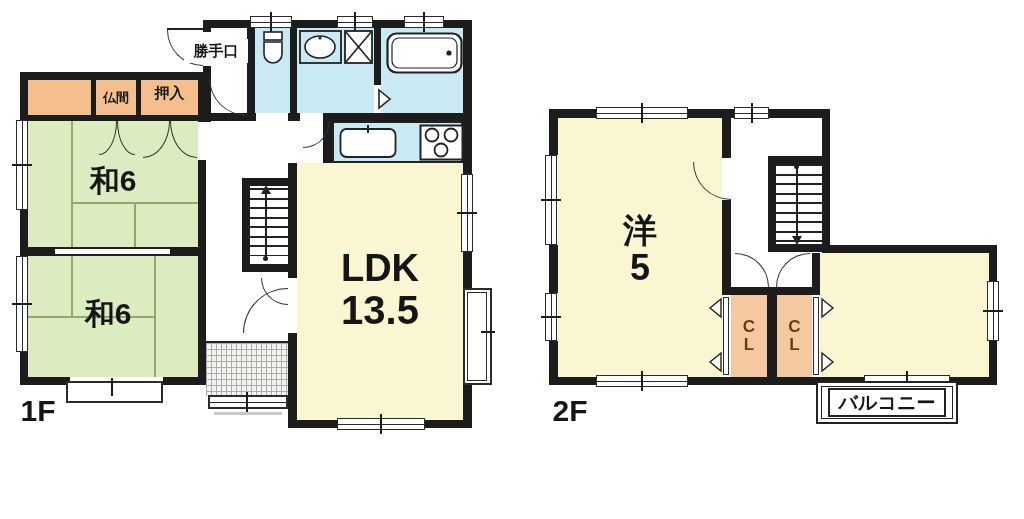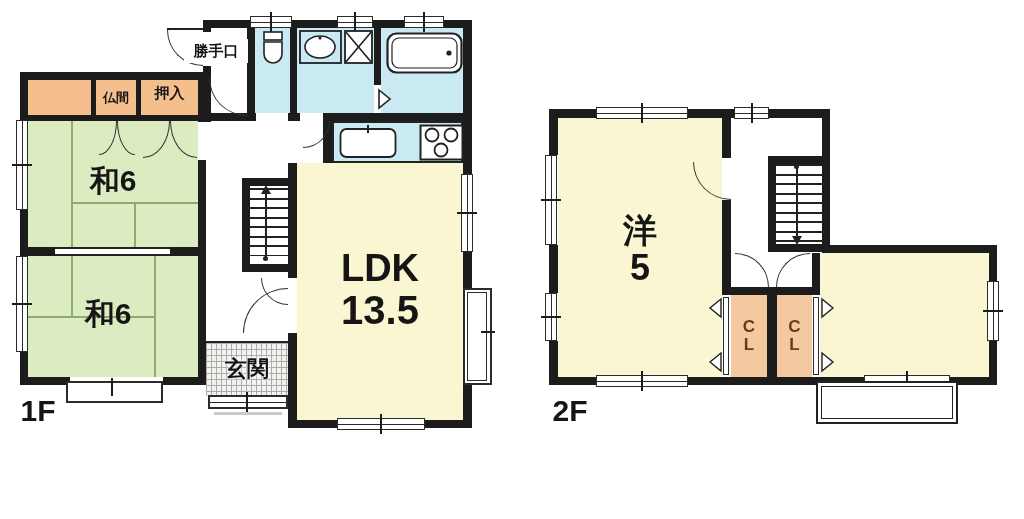--- a/index.html
+++ b/index.html
@@ -170,21 +170,20 @@
 
     <div class="lbl" style="left:184px;top:39px;width:62px;height:24px;font-size:15px;background:#fff;padding:0 1px">勝手口</div>
     <div class="lbl" style="left:96px;top:80px;width:40px;height:35px;font-size:13px">仏間</div>
     <div class="lbl" style="left:141px;top:80px;width:57px;height:26px;font-size:15px">押入</div>
     <div class="lbl" style="left:63px;top:160px;width:100px;height:42px;font-size:30px">和6</div>
     <div class="lbl" style="left:58px;top:293px;width:100px;height:42px;font-size:30px">和6</div>
     <div class="lbl col" style="left:297px;top:238px;width:166px;height:104px;font-size:38px">
       <span>LDK</span>
       <span style="font-size:40px">13.5</span>
     </div>
-    <div class="lbl" style="left:206px;top:352px;width:82px;height:34px;font-size:22px;text-shadow:0 0 3px #fff,0 0 3px #fff">玄関</div>
     <div class="lbl" style="left:14px;top:392px;width:48px;height:38px;font-size:30px;font-weight:600">1F</div>
   </div>
 
   <div class="room" style="position:absolute;inset:0">
 
     <div class="room" style="left:558px;top:118px;width:164px;height:259px;background:var(--room-yellow)"></div>
     <div class="room" style="left:820px;top:253px;width:169px;height:124px;background:var(--room-yellow)"></div>
     <div class="room" style="left:731px;top:295px;width:36px;height:82px;background:var(--closet-orange)"></div>
     <div class="room" style="left:777px;top:295px;width:35px;height:82px;background:var(--closet-orange)"></div>
 
@@ -245,20 +244,21 @@
     <div class="tick" style="left:541px;top:316px;width:20px;height:2px"></div>
     <div class="win win-h" style="left:596px;top:375px;width:92px;height:12px"></div>
     <div class="tick" style="left:641px;top:371px;width:2px;height:20px"></div>
     <div class="win win-h" style="left:864px;top:375px;width:86px;height:12px"></div>
     <div class="tick" style="left:906px;top:371px;width:2px;height:20px"></div>
     <div class="win win-v" style="left:987px;top:281px;width:12px;height:60px"></div>
     <div class="tick" style="left:983px;top:310px;width:20px;height:2px"></div>
 
     <div class="room" style="left:816px;top:381px;width:142px;height:43px;background:#fff;border:2px solid #222;box-sizing:border-box"></div>
     <div class="room" style="left:821px;top:386px;width:132px;height:33px;border:1px solid #222;box-sizing:border-box"></div>
+    <div class="lbl" style="left:828px;top:388px;width:118px;height:29px;font-size:19px;background:#fff;border:2px solid #222;box-sizing:border-box">バルコニー</div>
 
     <div class="lbl col" style="left:558px;top:198px;width:164px;height:104px;font-size:34px">
       <span>洋</span>
       <span style="font-size:36px">5</span>
     </div>
     <div class="lbl col" style="left:731px;top:301px;width:36px;height:70px;font-size:17px;color:var(--closet-text)">
       <span>C</span>
       <span>L</span>
     </div>
     <div class="lbl col" style="left:777px;top:301px;width:35px;height:70px;font-size:17px;color:var(--closet-text)">

